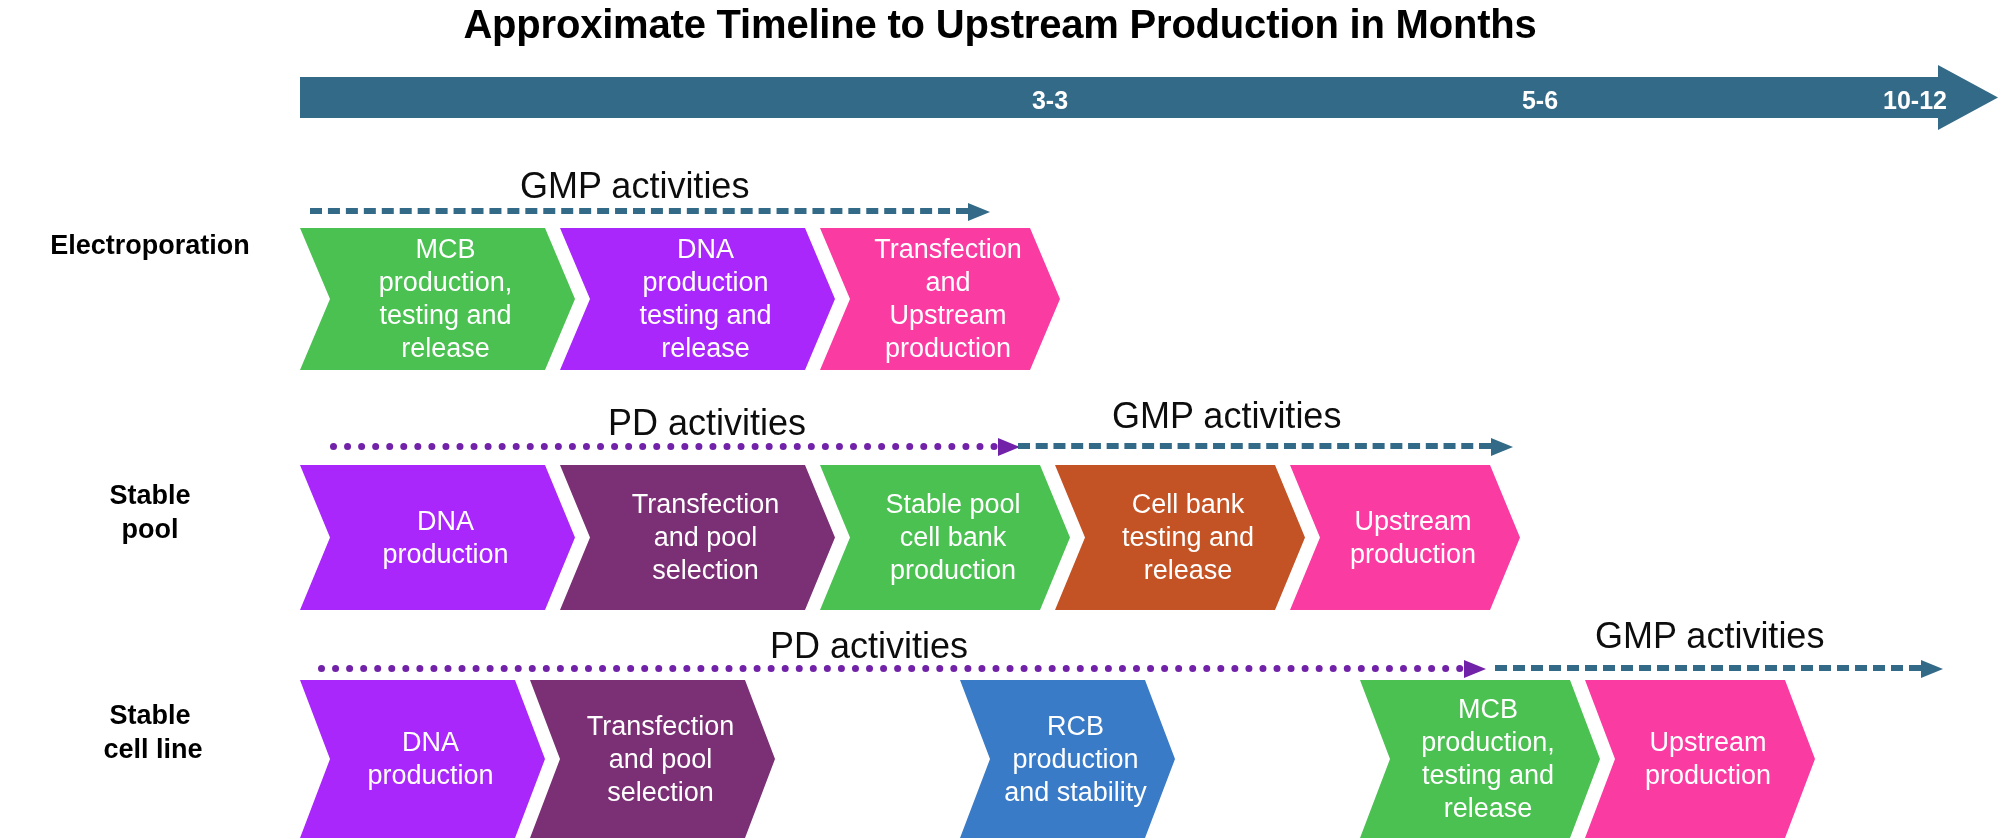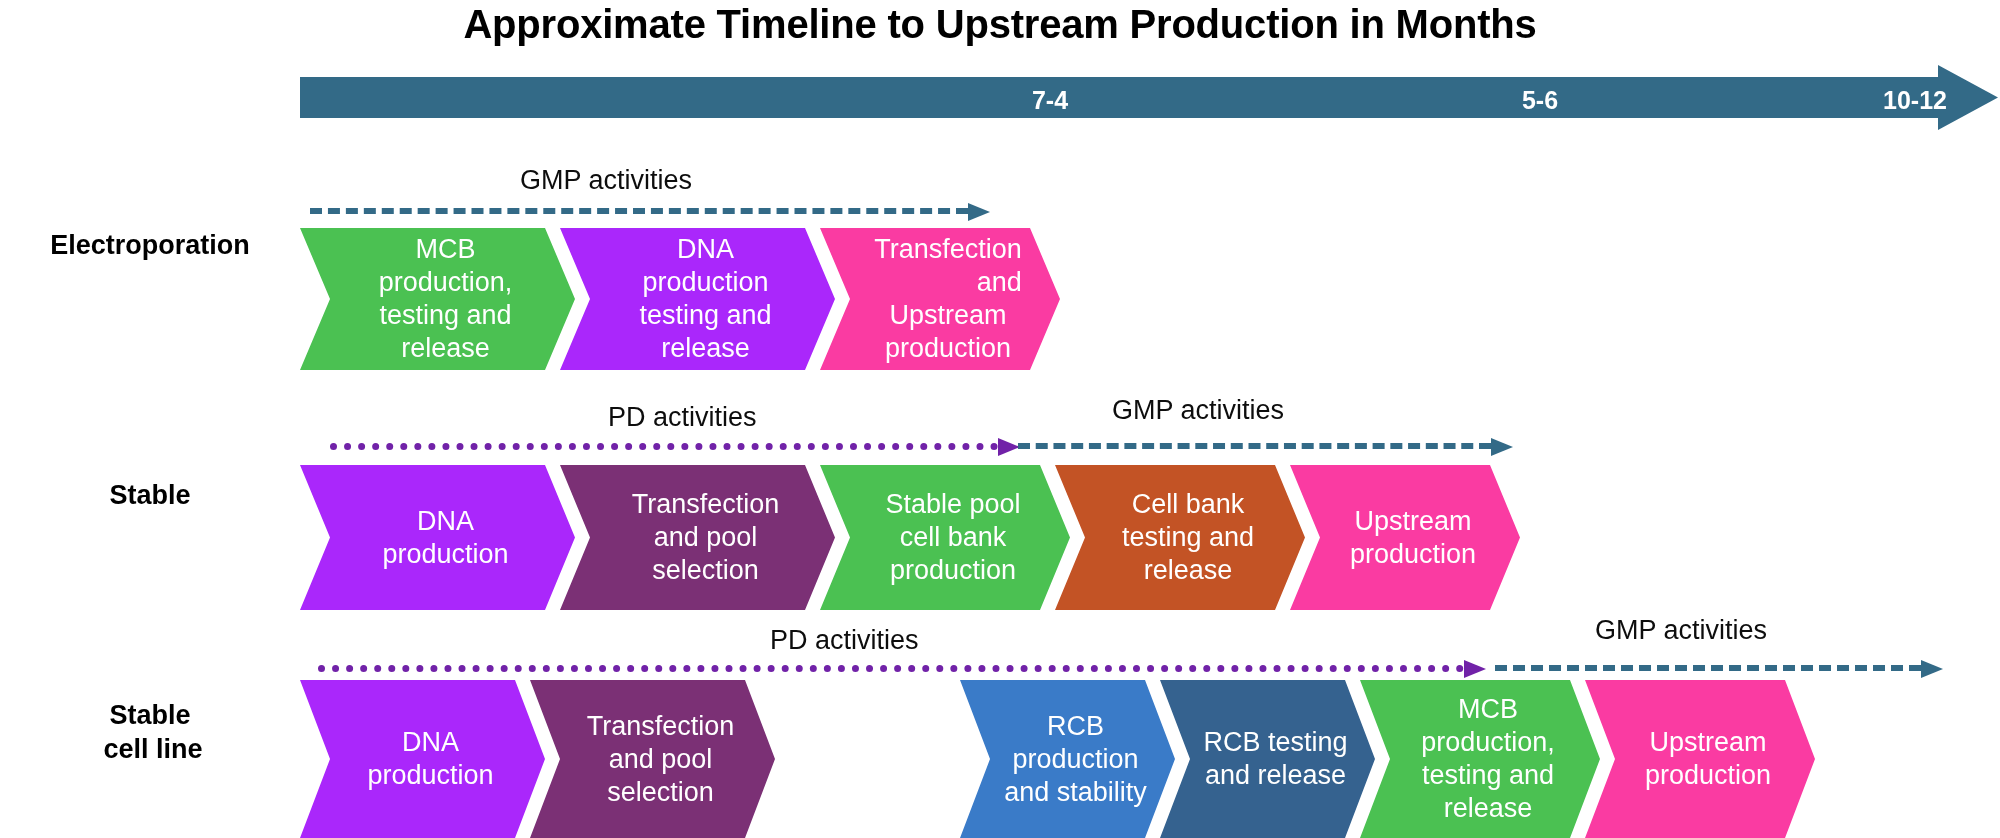--- a/index.html
+++ b/index.html
@@ -70,21 +70,21 @@
     color: #000000;
     line-height: 34px;
   }
   #row-label-0 { top: 228px; }
   #row-label-1 { top: 478px; }
   #row-label-2 { top: 698px; }
 
   
   .activity-label {
     position: absolute;
-    font-size: 27px;
+    font-size: 36px;
     color: #0d0d0d;
     white-space: nowrap;
   }
 
   
   .activity-arrow {
     position: absolute;
     height: 12px;
   }
   .activity-arrow .arrow-line {
@@ -137,30 +137,31 @@
     clip-path: polygon(0 0, calc(100% - 30px) 0, 100% 50%, calc(100% - 30px) 100%, 0 100%, 30px 50%);
   }
 </style>
 </head>
 <body>
 
 <div id="page-title">Approximate Timeline to Upstream Production in Months</div>
 
 <div id="timeline-bar">
   <div class="bar-shape"></div>
-  <div class="timeline-tick tick-0">7-4</div>
+  <div class="timeline-tick tick-0">3-3</div>
   <div class="timeline-tick tick-1">5-6</div>
   <div class="timeline-tick tick-2">10-12</div>
 </div>
 
 <div class="row-label" id="row-label-0" style="top: 228px;">
     <span style="display: block;">Electroporation</span>
   </div>
 <div class="row-label" id="row-label-1" style="top: 478px;">
     <span style="display: block;">Stable</span>
+    <span style="display: block;">pool</span>
   </div>
 <div class="row-label" id="row-label-2" style="top: 698px;">
     <span style="display: block;">Stable</span>
     <span style="display: block; margin-left: 6px;">cell line</span>
   </div>
 
 <div id="rows-host">
     <div class="activity-label" style="left: 520px; top: 165px; color: rgb(13, 13, 13);">GMP activities</div>
     <div class="activity-arrow" style="left: 310px; top: 205px; width: 680px;">
       <div class="arrow-line" style="width: 658px; border-top-color: rgb(51, 106, 135);"></div>
@@ -179,21 +180,21 @@
         <div class="chev-text">
           <span style="display: block;">DNA</span>
           <span style="display: block;">production</span>
           <span style="display: block;">testing and</span>
           <span style="display: block;">release</span>
         </div>
       </div>
       <div class="chev" style="left: 820px; width: 240px; height: 142px; background: rgb(250, 59, 162);">
         <div class="chev-text">
           <span style="display: block;">Transfection</span>
-          <span style="display: block; text-align: right;">and</span>
+          <span style="display: block;">and</span>
           <span style="display: block;">Upstream</span>
           <span style="display: block;">production</span>
         </div>
       </div>
     </div>
     <div class="activity-label" style="left: 608px; top: 402px; color: rgb(13, 13, 13);">PD activities</div>
     <div class="activity-arrow dotted" style="left: 330px; top: 440px; width: 690px;">
       <div class="arrow-line" style="width: 668px; border-top-color: rgb(113, 34, 168);"></div>
       <div class="arrow-head" style="left: 668px; border-left: 22px solid rgb(113, 34, 168);"></div>
     </div>
@@ -261,26 +262,20 @@
           <span style="display: block;">selection</span>
         </div>
       </div>
       <div class="chev" style="left: 960px; width: 215px; height: 158px; background: rgb(58, 123, 200);">
         <div class="chev-text">
           <span style="display: block;">RCB</span>
           <span style="display: block;">production</span>
           <span style="display: block;">and stability</span>
         </div>
       </div>
-      <div class="chev" style="left: 1160px; width: 215px; height: 158px; background: rgb(53, 98, 143);">
-        <div class="chev-text">
-          <span style="display: block;">RCB testing</span>
-          <span style="display: block;">and release</span>
-        </div>
-      </div>
       <div class="chev" style="left: 1360px; width: 240px; height: 158px; background: rgb(75, 193, 82);">
         <div class="chev-text">
           <span style="display: block;">MCB</span>
           <span style="display: block;">production,</span>
           <span style="display: block;">testing and</span>
           <span style="display: block;">release</span>
         </div>
       </div>
       <div class="chev" style="left: 1585px; width: 230px; height: 158px; background: rgb(250, 59, 162);">
         <div class="chev-text">

